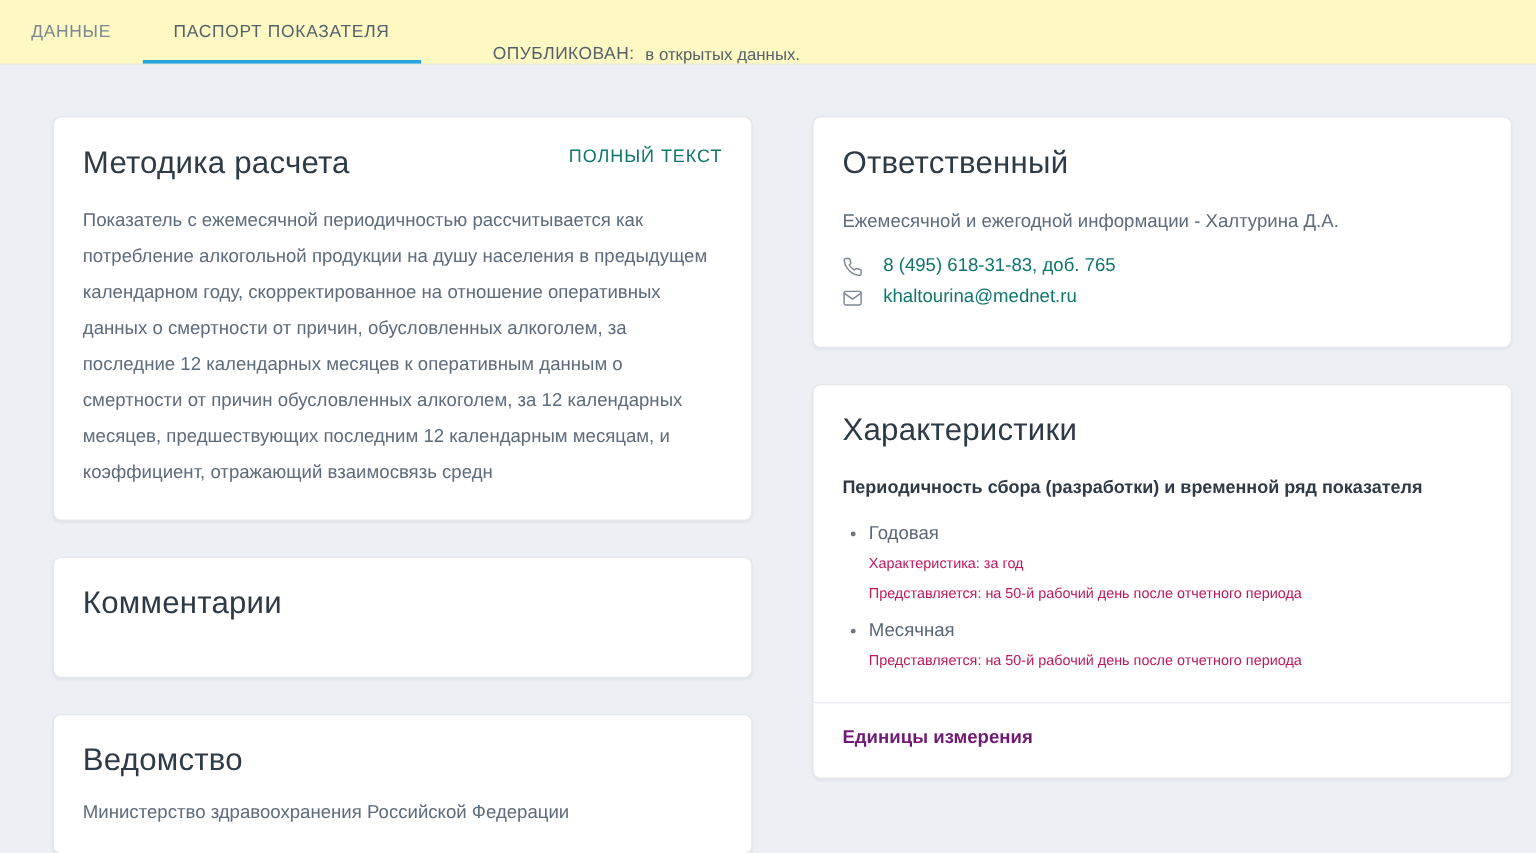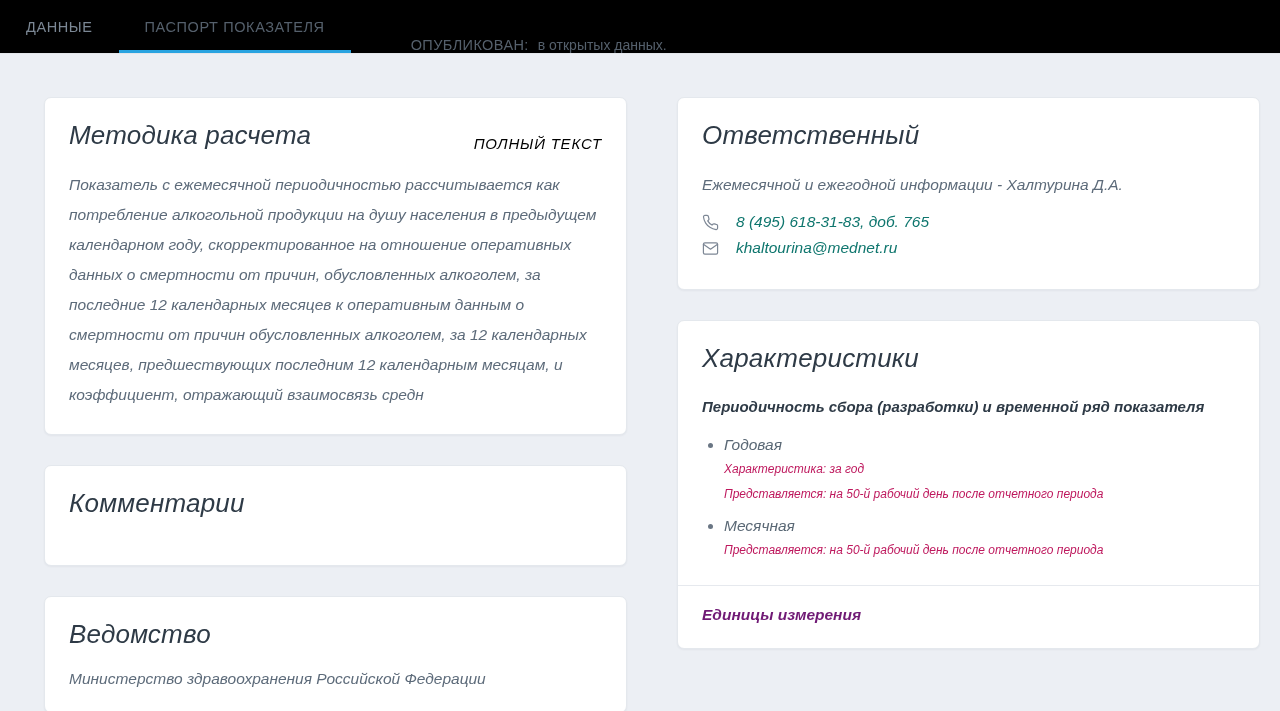--- a/index.html
+++ b/index.html
@@ -12,21 +12,21 @@
   }
   .app {
     width: 1280px; height: 711px;
     position: relative;
     background: #eceff4;
   }
 
   
   .topbar {
     height: 54px;
-    background: #000000;
+    background: #fef9c3;
     display: flex;
     align-items: stretch;
     border-bottom: 1px solid #e3e6ea;
     position: relative;
   }
   .tab {
     display: flex;
     align-items: center;
     padding: 0 26px;
     font-size: 14.5px;
@@ -74,41 +74,40 @@
   .col-right { width: 583px; flex: none; }
 
   .card {
     background: #ffffff;
     border: 1px solid #e4e8ed;
     border-radius: 7px;
     box-shadow: 0 1px 2px rgba(30,40,60,.05);
     margin-bottom: 30px;
     padding: 22px 24px 24px 24px;
     position: relative;
-    font-style: italic;
   }
   .card h2 {
     margin: 0 0 0 0;
     font-size: 26px;
     font-weight: 400;
     color: #2e3a46;
     letter-spacing: .2px;
   }
   .card-head {
     display: flex;
     align-items: flex-start;
     justify-content: space-between;
   }
   .full-text-link {
     font-size: 15px;
-    color: #000000;
+    color: #0f766e;
     letter-spacing: .8px;
     text-transform: uppercase;
     cursor: pointer;
-    margin-top: 15px;
+    margin-top: 2px;
     white-space: nowrap;
   }
   .body-text {
     margin-top: 18px;
     font-size: 15.5px;
     line-height: 30px;
     color: #5d6b7a;
   }
   .resp-text {
     margin-top: 22px;

